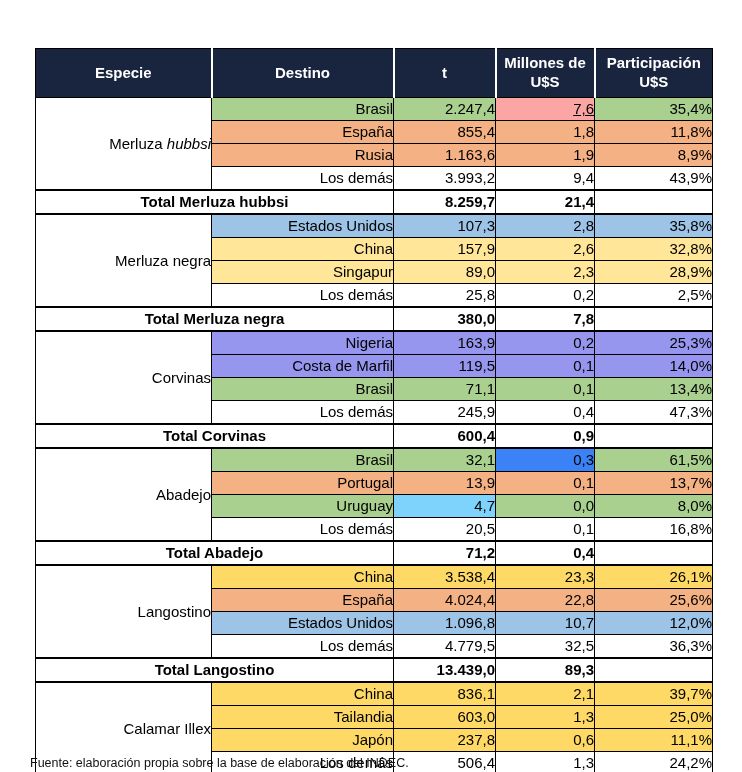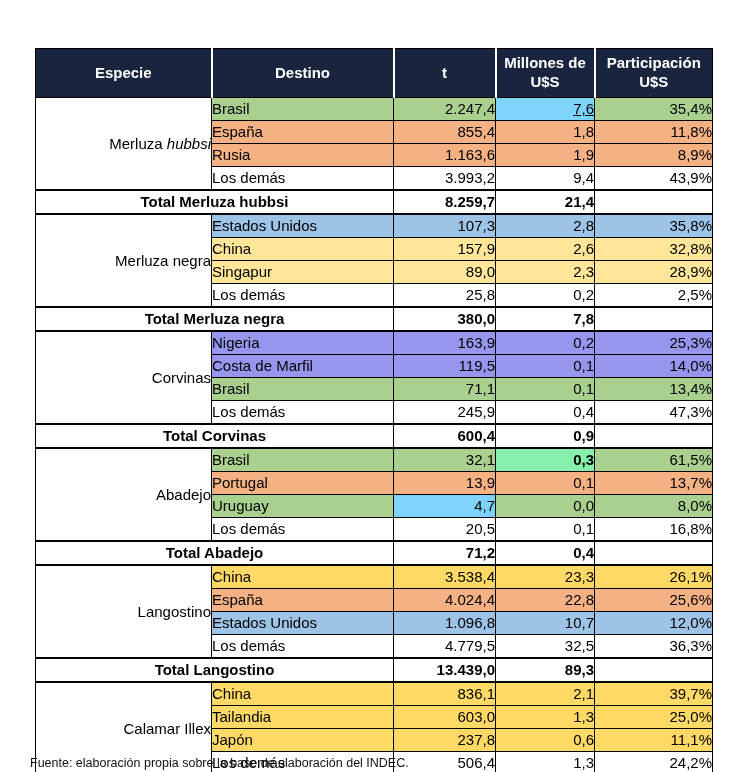--- a/index.html
+++ b/index.html
@@ -5,21 +5,21 @@
   html,body{margin:0;padding:0;background:#fff;}
   body{width:742px;height:772px;overflow:hidden;font-family:"Liberation Sans",sans-serif;}
   .page{position:relative;width:742px;height:772px;background:#fff;}
   .title{position:absolute;left:30px;top:11px;font-size:17px;color:#1a1a1a;white-space:nowrap;}
   table.tbl{position:absolute;left:35px;top:48px;width:677px;border-collapse:collapse;table-layout:fixed;border:1px solid #000;}
   .tbl th{background:#19243E;color:#fff;font-weight:bold;font-size:15px;height:48px;text-align:center;vertical-align:middle;border-right:2px solid #fff;padding:0 4px;line-height:1.25;}
   .tbl th:last-child{border-right:1px solid #000;}
   .tbl td{font-size:15px;color:#000;height:22px;line-height:22px;padding:0;border:1px solid #000;overflow:hidden;white-space:nowrap;background:#fff;}
   .especie{text-align:right;padding-left:8px;vertical-align:middle;}
   .especie i{font-style:italic;}
-  .dest{text-align:left;padding-left:6px;}
+  .dest{text-align:right;padding-left:6px;}
   .num{text-align:right;padding-right:10px;}
   tr.total td{border-top:2px solid #000;border-bottom:2px solid #000;font-weight:bold;}
   .tlabel{text-align:center;}
   .footer{position:absolute;left:30px;top:756px;font-size:12.5px;color:#111;white-space:nowrap;}
 </style>
 </head>
 <body>
 
 <div class="page">
 
@@ -39,21 +39,21 @@
         <th>Millones de U$S</th>
         <th>Participación U$S</th>
       </tr>
     </thead>
     <tbody>
 
       <tr>
         <td class="especie" rowspan="4"><span>Merluza</span> <i>hubbsi</i></td>
         <td class="dest" style="background-color: rgb(169, 208, 142);">Brasil</td>
         <td class="num" style="background-color: rgb(169, 208, 142);">2.247,4</td>
-        <td class="num" style="background-color: #7dd3fc; text-decoration: underline;">7,6</td>
+        <td class="num" style="background-color: #fca5a5; text-decoration: underline;">7,6</td>
         <td class="num" style="background-color: rgb(169, 208, 142); padding-left: 42px;">35,4%</td>
       </tr>
       <tr>
         <td class="dest" style="background-color: rgb(244, 177, 131);">España</td>
         <td class="num" style="background-color: rgb(244, 177, 131);">855,4</td>
         <td class="num" style="background-color: rgb(244, 177, 131);">1,8</td>
         <td class="num" style="background-color: rgb(244, 177, 131);">11,8%</td>
       </tr>
       <tr>
         <td class="dest" style="background-color: rgb(244, 177, 131);">Rusia</td>
@@ -135,21 +135,21 @@
         <td colspan="2" class="tlabel">Total Corvinas</td>
         <td class="num">600,4</td>
         <td class="num">0,9</td>
         <td></td>
       </tr>
 
       <tr>
         <td class="especie" rowspan="4"><span>Abadejo</span> <i></i></td>
         <td class="dest" style="background-color: rgb(169, 208, 142);">Brasil</td>
         <td class="num" style="background-color: rgb(169, 208, 142);">32,1</td>
-        <td class="num" style="background-color: #86efac; font-weight: bold;">0,3</td>
+        <td class="num" style="background-color: #3b82f6;">0,3</td>
         <td class="num" style="background-color: rgb(169, 208, 142);">61,5%</td>
       </tr>
       <tr>
         <td class="dest" style="background-color: rgb(244, 177, 131);">Portugal</td>
         <td class="num" style="background-color: rgb(244, 177, 131);">13,9</td>
         <td class="num" style="background-color: rgb(244, 177, 131);">0,1</td>
         <td class="num" style="background-color: rgb(244, 177, 131);">13,7%</td>
       </tr>
       <tr>
         <td class="dest" style="background-color: rgb(169, 208, 142);">Uruguay</td>

